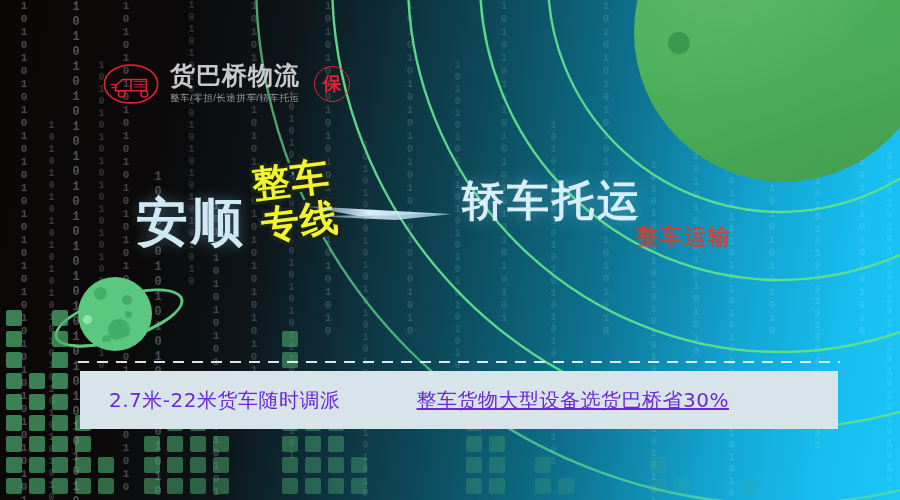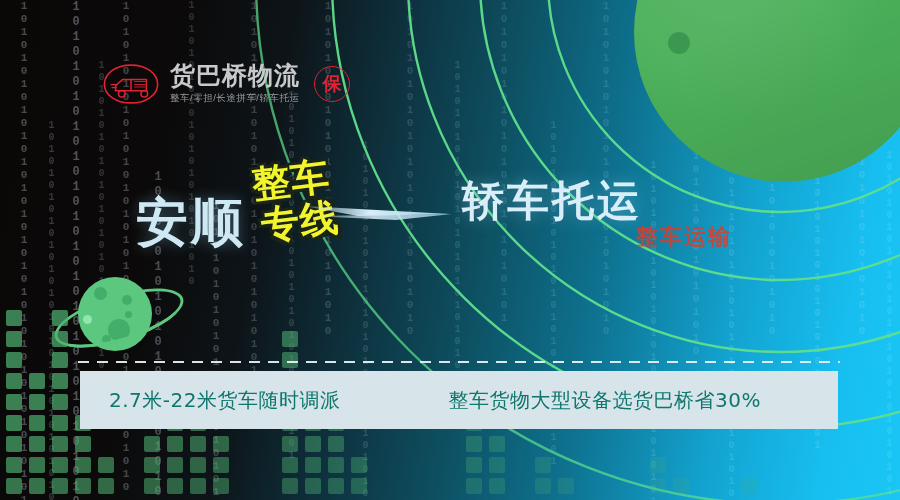--- a/index.html
+++ b/index.html
@@ -120,25 +120,25 @@
       rgba(235,245,250,.92) 0 11px, rgba(235,245,250,0) 11px 19px);
   }
 
   
   .bottombar{
     position:absolute;left:80px;top:371px;width:758px;height:58px;
     background:#d7e5ea;
     display:flex;align-items:center;
   }
   .bar-txt{
-    font-size:20px;color:#0f766e;letter-spacing:.5px;white-space:nowrap;
+    font-size:20px;color:#6d28d9;letter-spacing:.5px;white-space:nowrap;
     font-family:"DejaVu Sans","Liberation Sans",sans-serif;
   }
   .bar-txt.a{margin-left:29px;}
-  .bar-txt.b{margin-left:108px;}
+  .bar-txt.b{margin-left:76px;text-decoration:underline;}
 </style>
 </head>
 <body>
 
 <div id="stage">
 
   <div class="binary-layer" id="binlayer">
       <div class="bincol" style="left: 18px; top: 0px; height: 470px; font-size: 11px; color: rgba(215, 225, 235, 0.3);">10101010101010101010101010101010101010101</div>
       <div class="bincol" style="left: 46px; top: 120px; height: 330px; font-size: 10px; color: rgba(215, 225, 235, 0.22);">10101010101010101010101010101010</div>
       <div class="bincol" style="left: 70px; top: 0px; height: 500px; font-size: 12px; color: rgba(215, 225, 235, 0.34);">1010101010101010101010101010101010101010</div>

